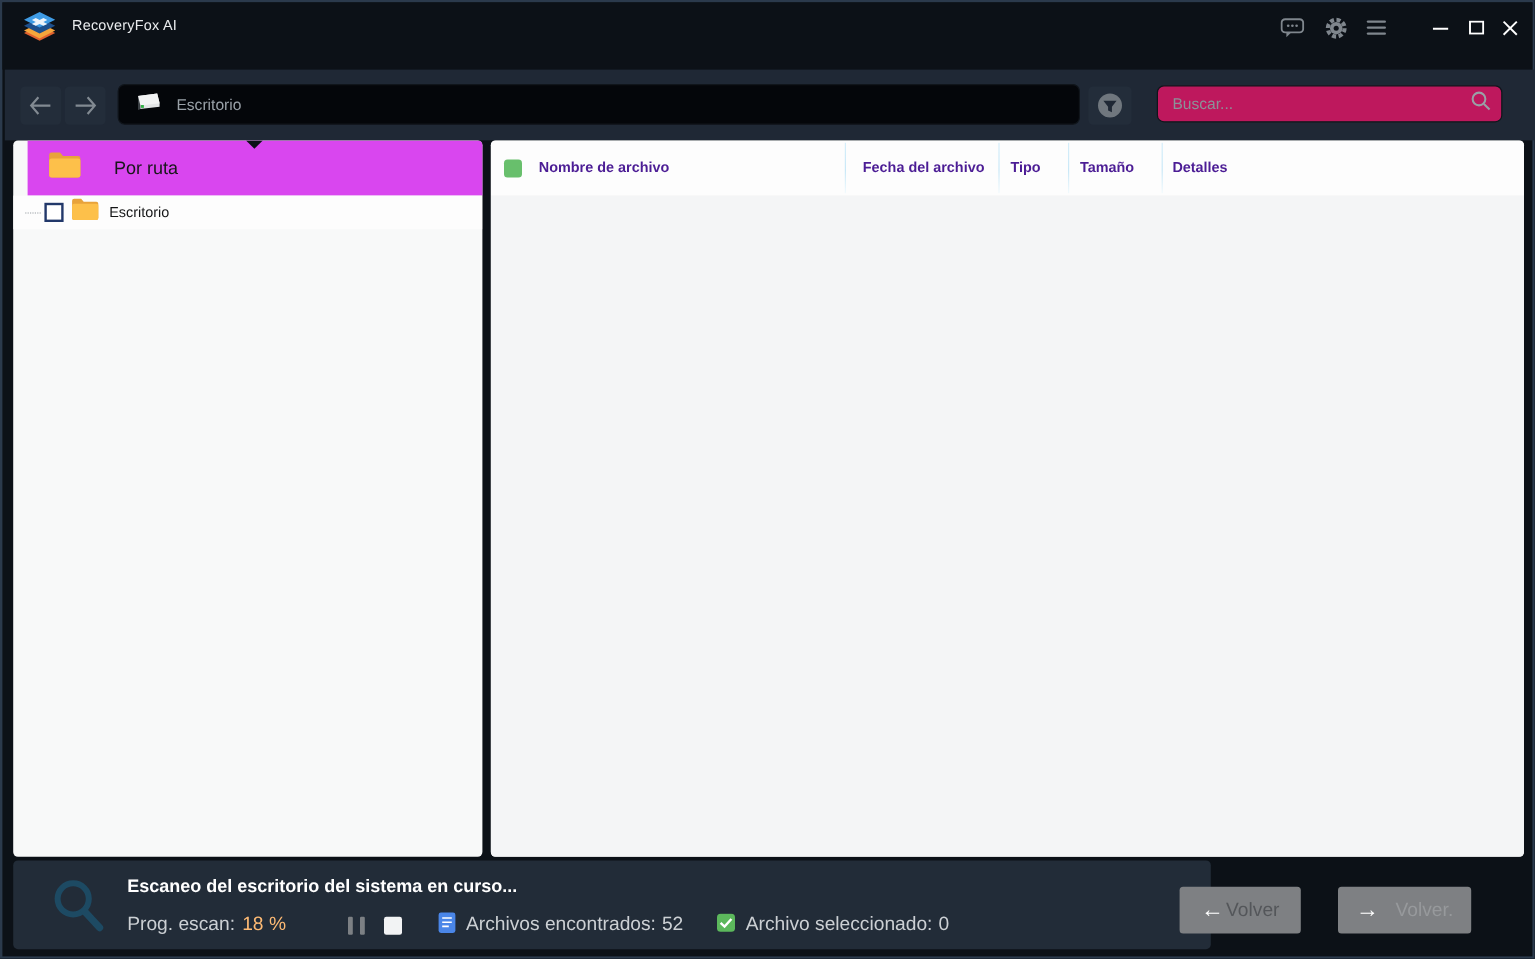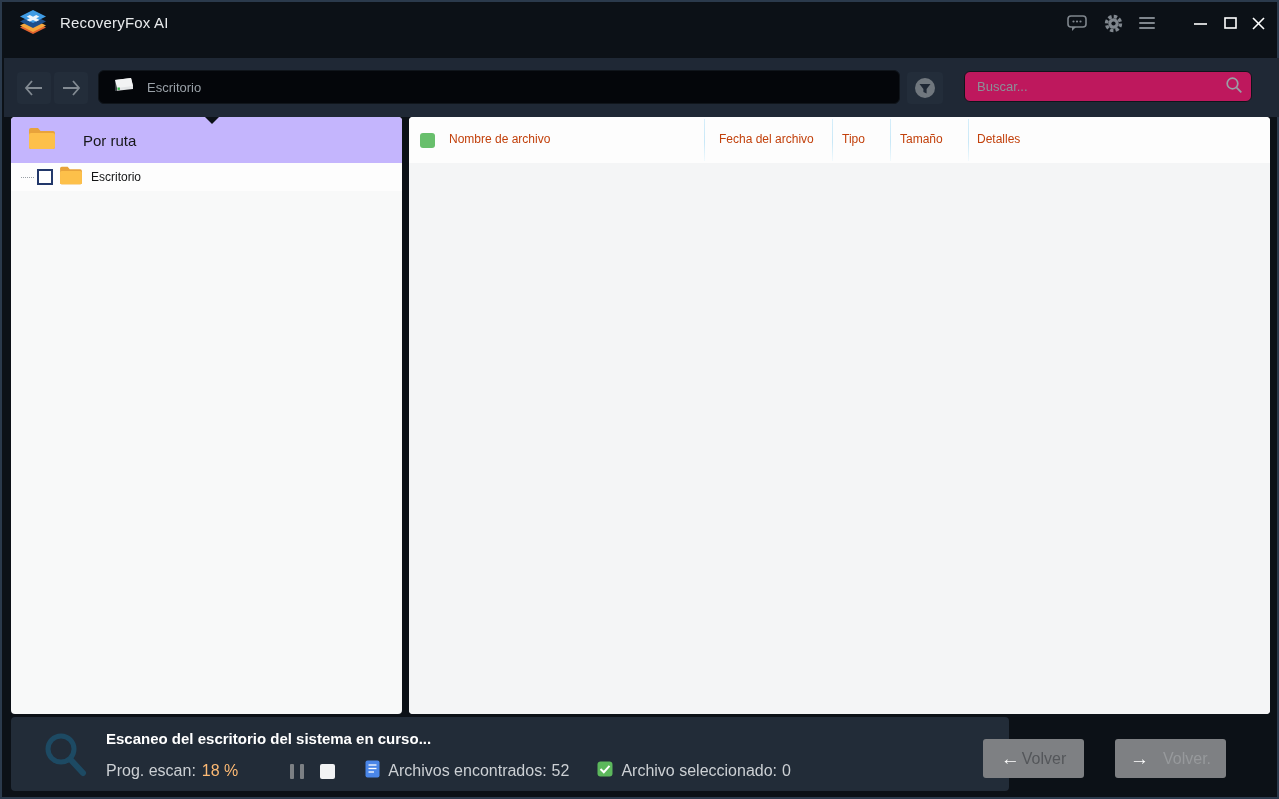--- a/index.html
+++ b/index.html
@@ -2,56 +2,56 @@
 <html><head>
 <meta charset="utf-8">
 <style>
   * { margin:0; padding:0; box-sizing:border-box; }
   html,body { width:1279px; height:799px; background:#0c1117; font-family:"Liberation Sans", sans-serif; overflow:hidden; }
   .window { position:relative; width:1279px; height:799px; background:#0c1117; border:2px solid #2b3a4c; }
 
   
   .titlebar { position:absolute; left:0; top:0; width:100%; height:56px; background:#0c1117; }
   .logo { position:absolute; left:14px; top:5px; width:34px; height:34px; }
-  .app-title { position:absolute; left:58px; top:12px; font-size:15px; color:#e9ebed; letter-spacing:.2px; }
+  .app-title { position:absolute; left:58px; top:12px; font-size:12px; color:#e9ebed; letter-spacing:.2px; }
   .tb-icon { position:absolute; top:10px; width:24px; height:22px; display:flex; align-items:center; justify-content:center; cursor:pointer; }
   .tb-chat { left:1063px; } .tb-gear { left:1099px; } .tb-menu { left:1133px; }
   .win-btn { position:absolute; top:8px; width:28px; height:26px; display:flex; align-items:center; justify-content:center; cursor:pointer; }
   .wb-min { left:1184px; } .wb-max { left:1214px; } .wb-close { left:1242px; }
   .menu-lines { width:16px; height:12px; display:flex; flex-direction:column; justify-content:space-between; }
   .menu-lines i { display:block; height:2px; background:#7f868d; border-radius:1px; }
 
   
   .navbar { position:absolute; left:2px; top:56px; width:1275px; height:59px; background:#1f2835; }
   .nav-arrow { position:absolute; top:14px; width:34px; height:32px; border-radius:4px; background:#232d3a; display:flex; align-items:center; justify-content:center; color:#828a92; font-size:20px; cursor:pointer; }
   .na-back { left:13px; } .na-fwd { left:50px; }
   .path-field { position:absolute; left:94px; top:12px; width:802px; height:34px; background:#04060a; border:1px solid #10151b; border-radius:6px; display:flex; align-items:center; padding-left:12px; }
   .path-text { background:transparent; border:none; outline:none; color:#9aa1a8; font-size:13px; margin-left:12px; width:700px; font-family:"Liberation Sans", sans-serif; }
   .filter-btn { position:absolute; left:903px; top:14px; width:36px; height:32px; border-radius:4px; background:#232d3a; display:flex; align-items:center; justify-content:center; cursor:pointer; }
   .search-field { position:absolute; left:960px; top:13px; width:288px; height:31px; background:#be185d; border:1px solid #10151b; border-radius:6px; display:flex; align-items:center; padding:0 8px 0 12px; }
   .search-input { flex:1; background:transparent; border:none; outline:none; color:#c5cad0; font-size:13px; font-family:"Liberation Sans", sans-serif; }
   .search-input::placeholder { color:#8b9198; }
 
   
   .panel-left { position:absolute; left:9px; top:115px; width:391px; height:597px; background:#f8f9f9; border-radius:4px; overflow:hidden; }
-  .tabs { position:absolute; left:0; top:0; width:100%; height:46px; background:#c4b5fd; display:flex;text-align:right; }
+  .tabs { position:absolute; left:12px; top:0; width:100%; height:46px; background:#d946ef; display:flex;text-align:right; }
   .tab { flex:1; display:flex; align-items:center; cursor:pointer; }
   .tab .icn { margin-left:16px; }
   .tab-label { margin-left:26px; font-size:15px; color:#161718; }
   .tab-notch { position:absolute; left:194px; top:0; width:0; height:0; border-left:7px solid transparent; border-right:7px solid transparent; border-top:7px solid #0c1117; }
   .tree-row { position:absolute; left:0; top:46px; width:100%; height:28px; display:flex; align-items:center; cursor:pointer; background:#fdfdfd; }
   .tree-dots { width:13px; margin-left:10px; border-top:1px dotted #9aa0a5; }
   .tree-check { width:16px; height:16px; background:#fff; border:2px solid #22386a; margin-left:3px; cursor:pointer; }
   .tree-row .icn { margin-left:5px; }
   .tree-label { margin-left:7px; font-size:12px; color:#141516; }
 
   .panel-right { position:absolute; left:407px; top:115px; width:861px; height:597px; background:#f4f5f6; border-radius:4px; overflow:hidden; }
   .thead { position:absolute; left:0; top:0; width:100%; height:46px; background:#fdfdfd; }
   .th-check { position:absolute; left:11px; top:16px; width:15px; height:15px; background:#68bf6c; border-radius:3px; cursor:pointer; }
-  .th { position:absolute; top:15px; font-size:12px; color:#c2410c; white-space:nowrap; }
+  .th { position:absolute; top:15px; font-size:12px; color:#4c1d95; white-space:nowrap;font-weight:bold; }
   .th-name { left:40px; } .th-date { left:310px; } .th-type { left:433px; } .th-size { left:491px; } .th-details { left:568px; }
   .th-sep { position:absolute; top:2px; width:1px; height:42px; background:linear-gradient(to bottom,#d5eefa 0%,#c9e8f7 55%,#f2fafd 100%); }
   .sep1 { left:295px; } .sep2 { left:423px; } .sep3 { left:481px; } .sep4 { left:559px; }
   .tbody { position:absolute; left:0; top:46px; width:100%; height:551px; background:#f4f5f6; }
 
   
   .footer { position:absolute; left:9px; top:715px; width:998px; height:74px; background:#222c38; border-radius:4px; }
   .foot-mag { position:absolute; left:30px; top:13px; }
   .status-title { position:absolute; left:95px; top:13px; font-size:15px; font-weight:bold; color:#ffffff; }
   .status-row { position:absolute; left:95px; top:44px; height:20px; display:flex; align-items:center; font-size:16px; color:#ccd0d4; }

